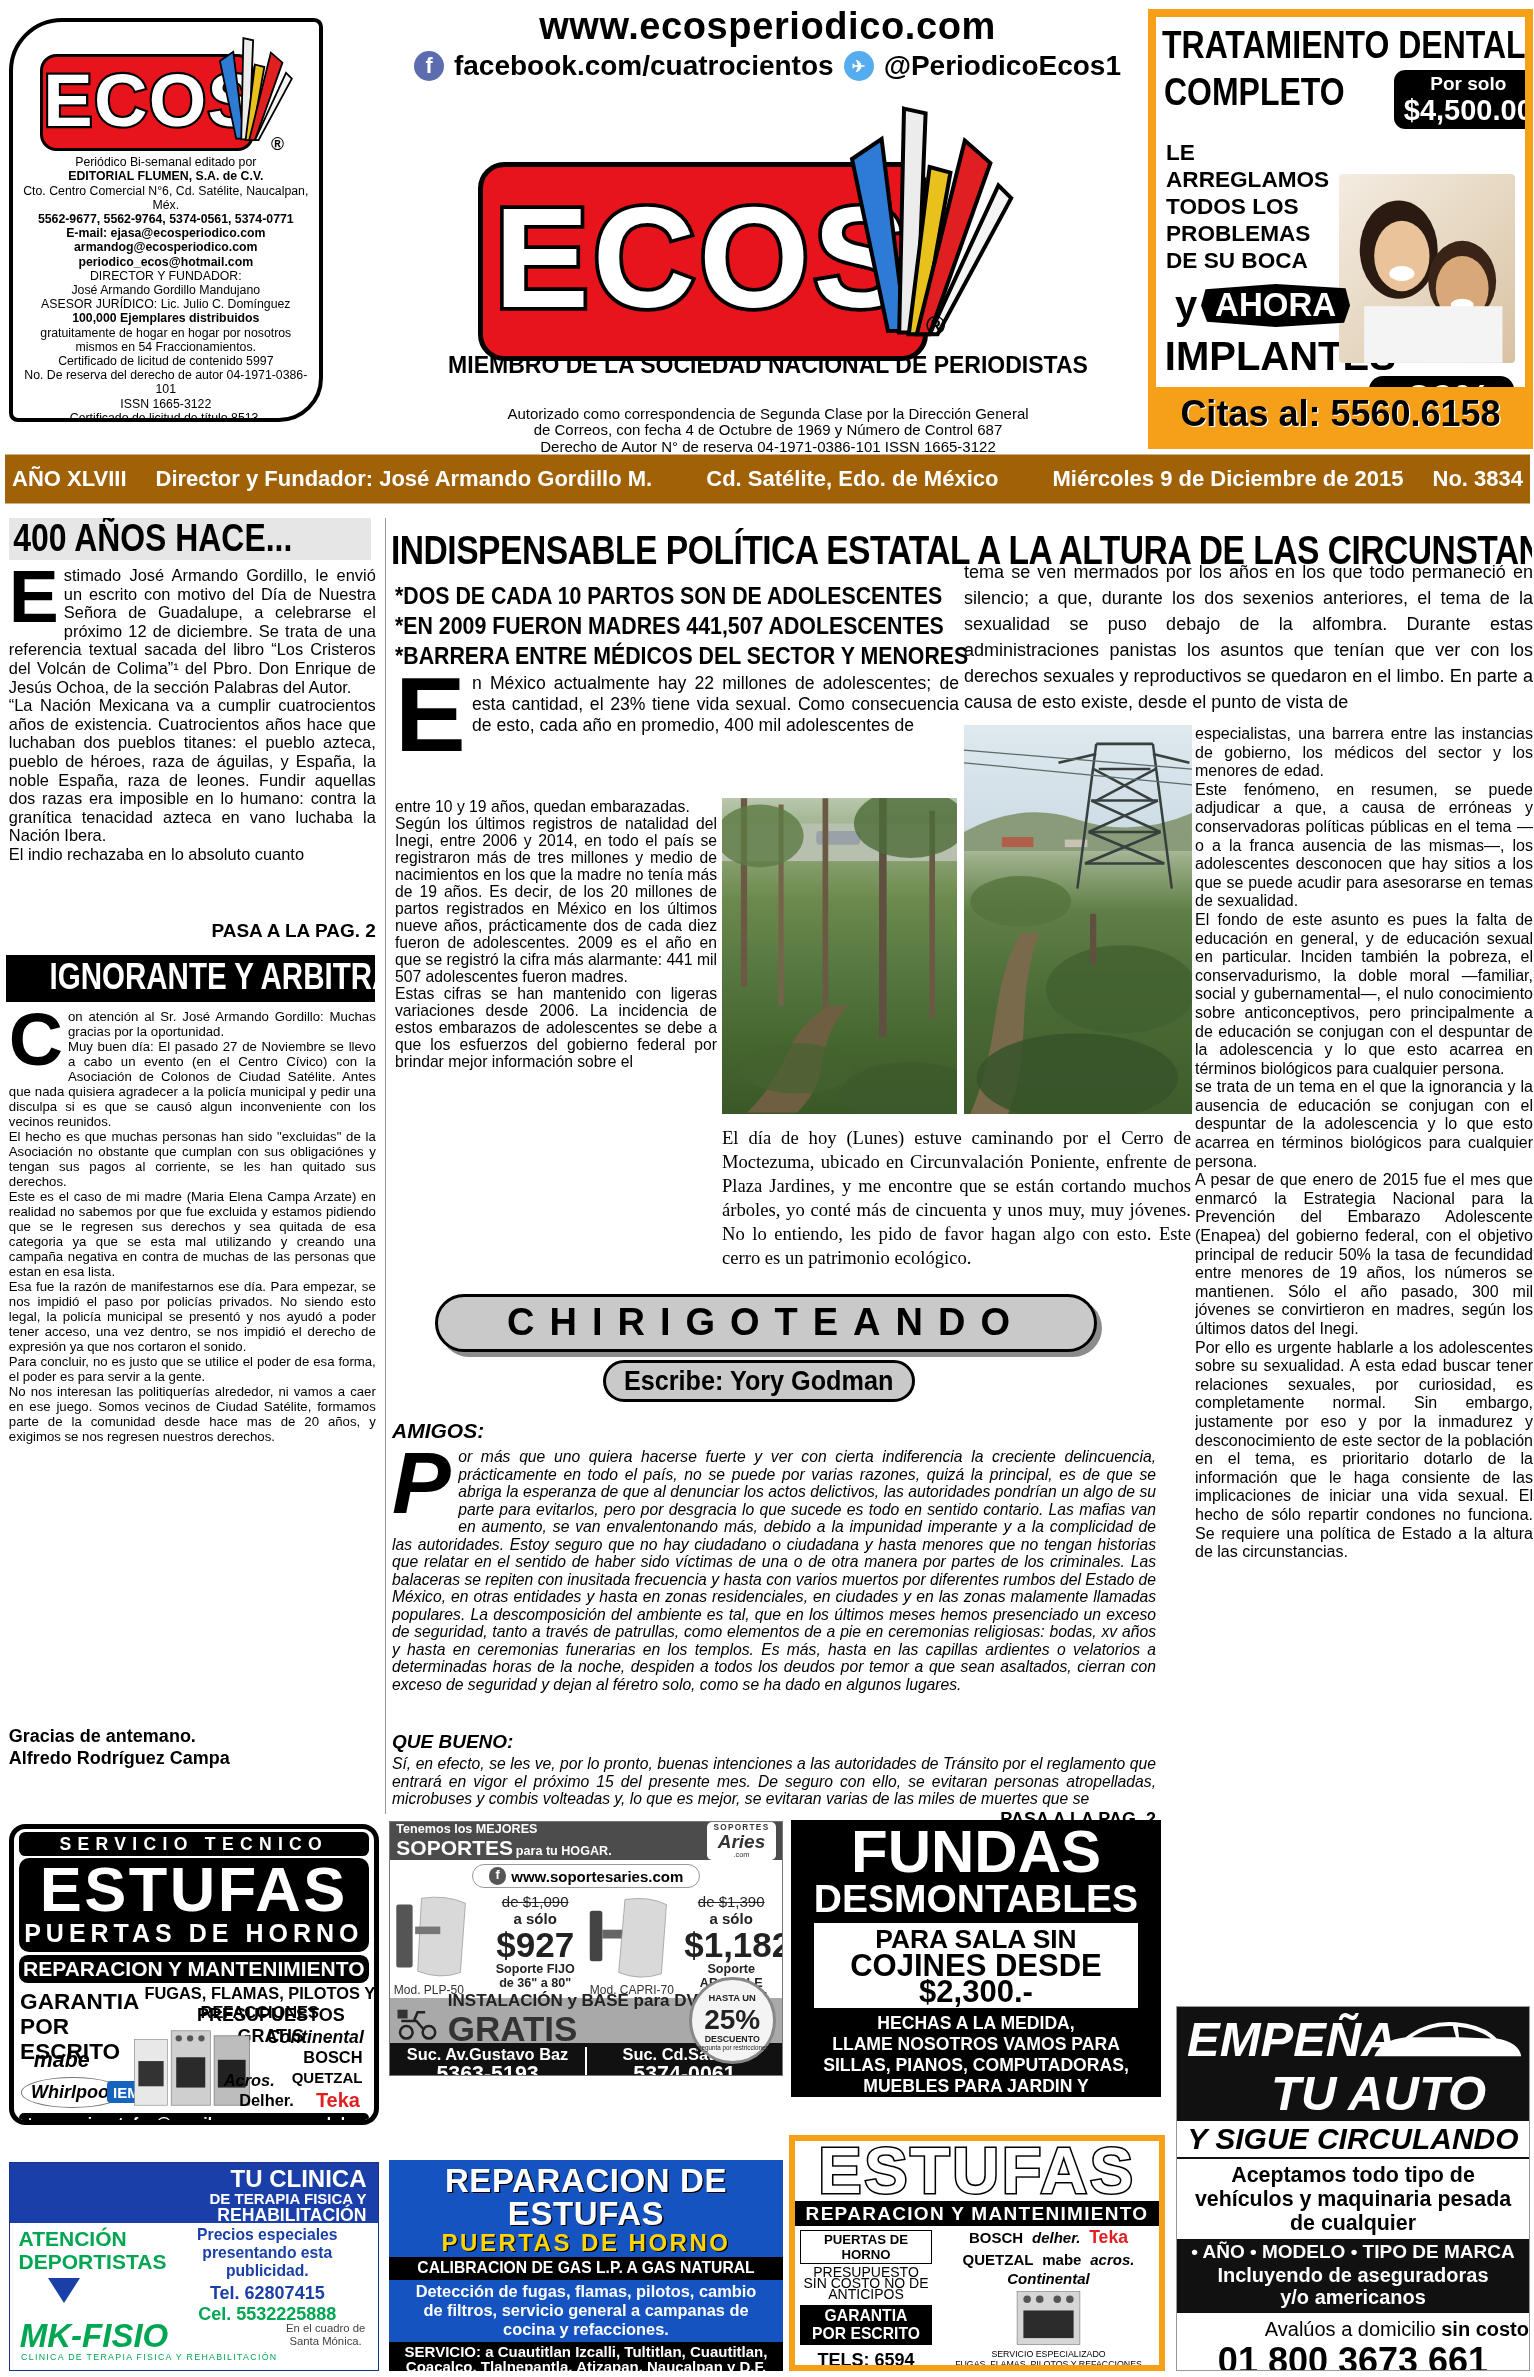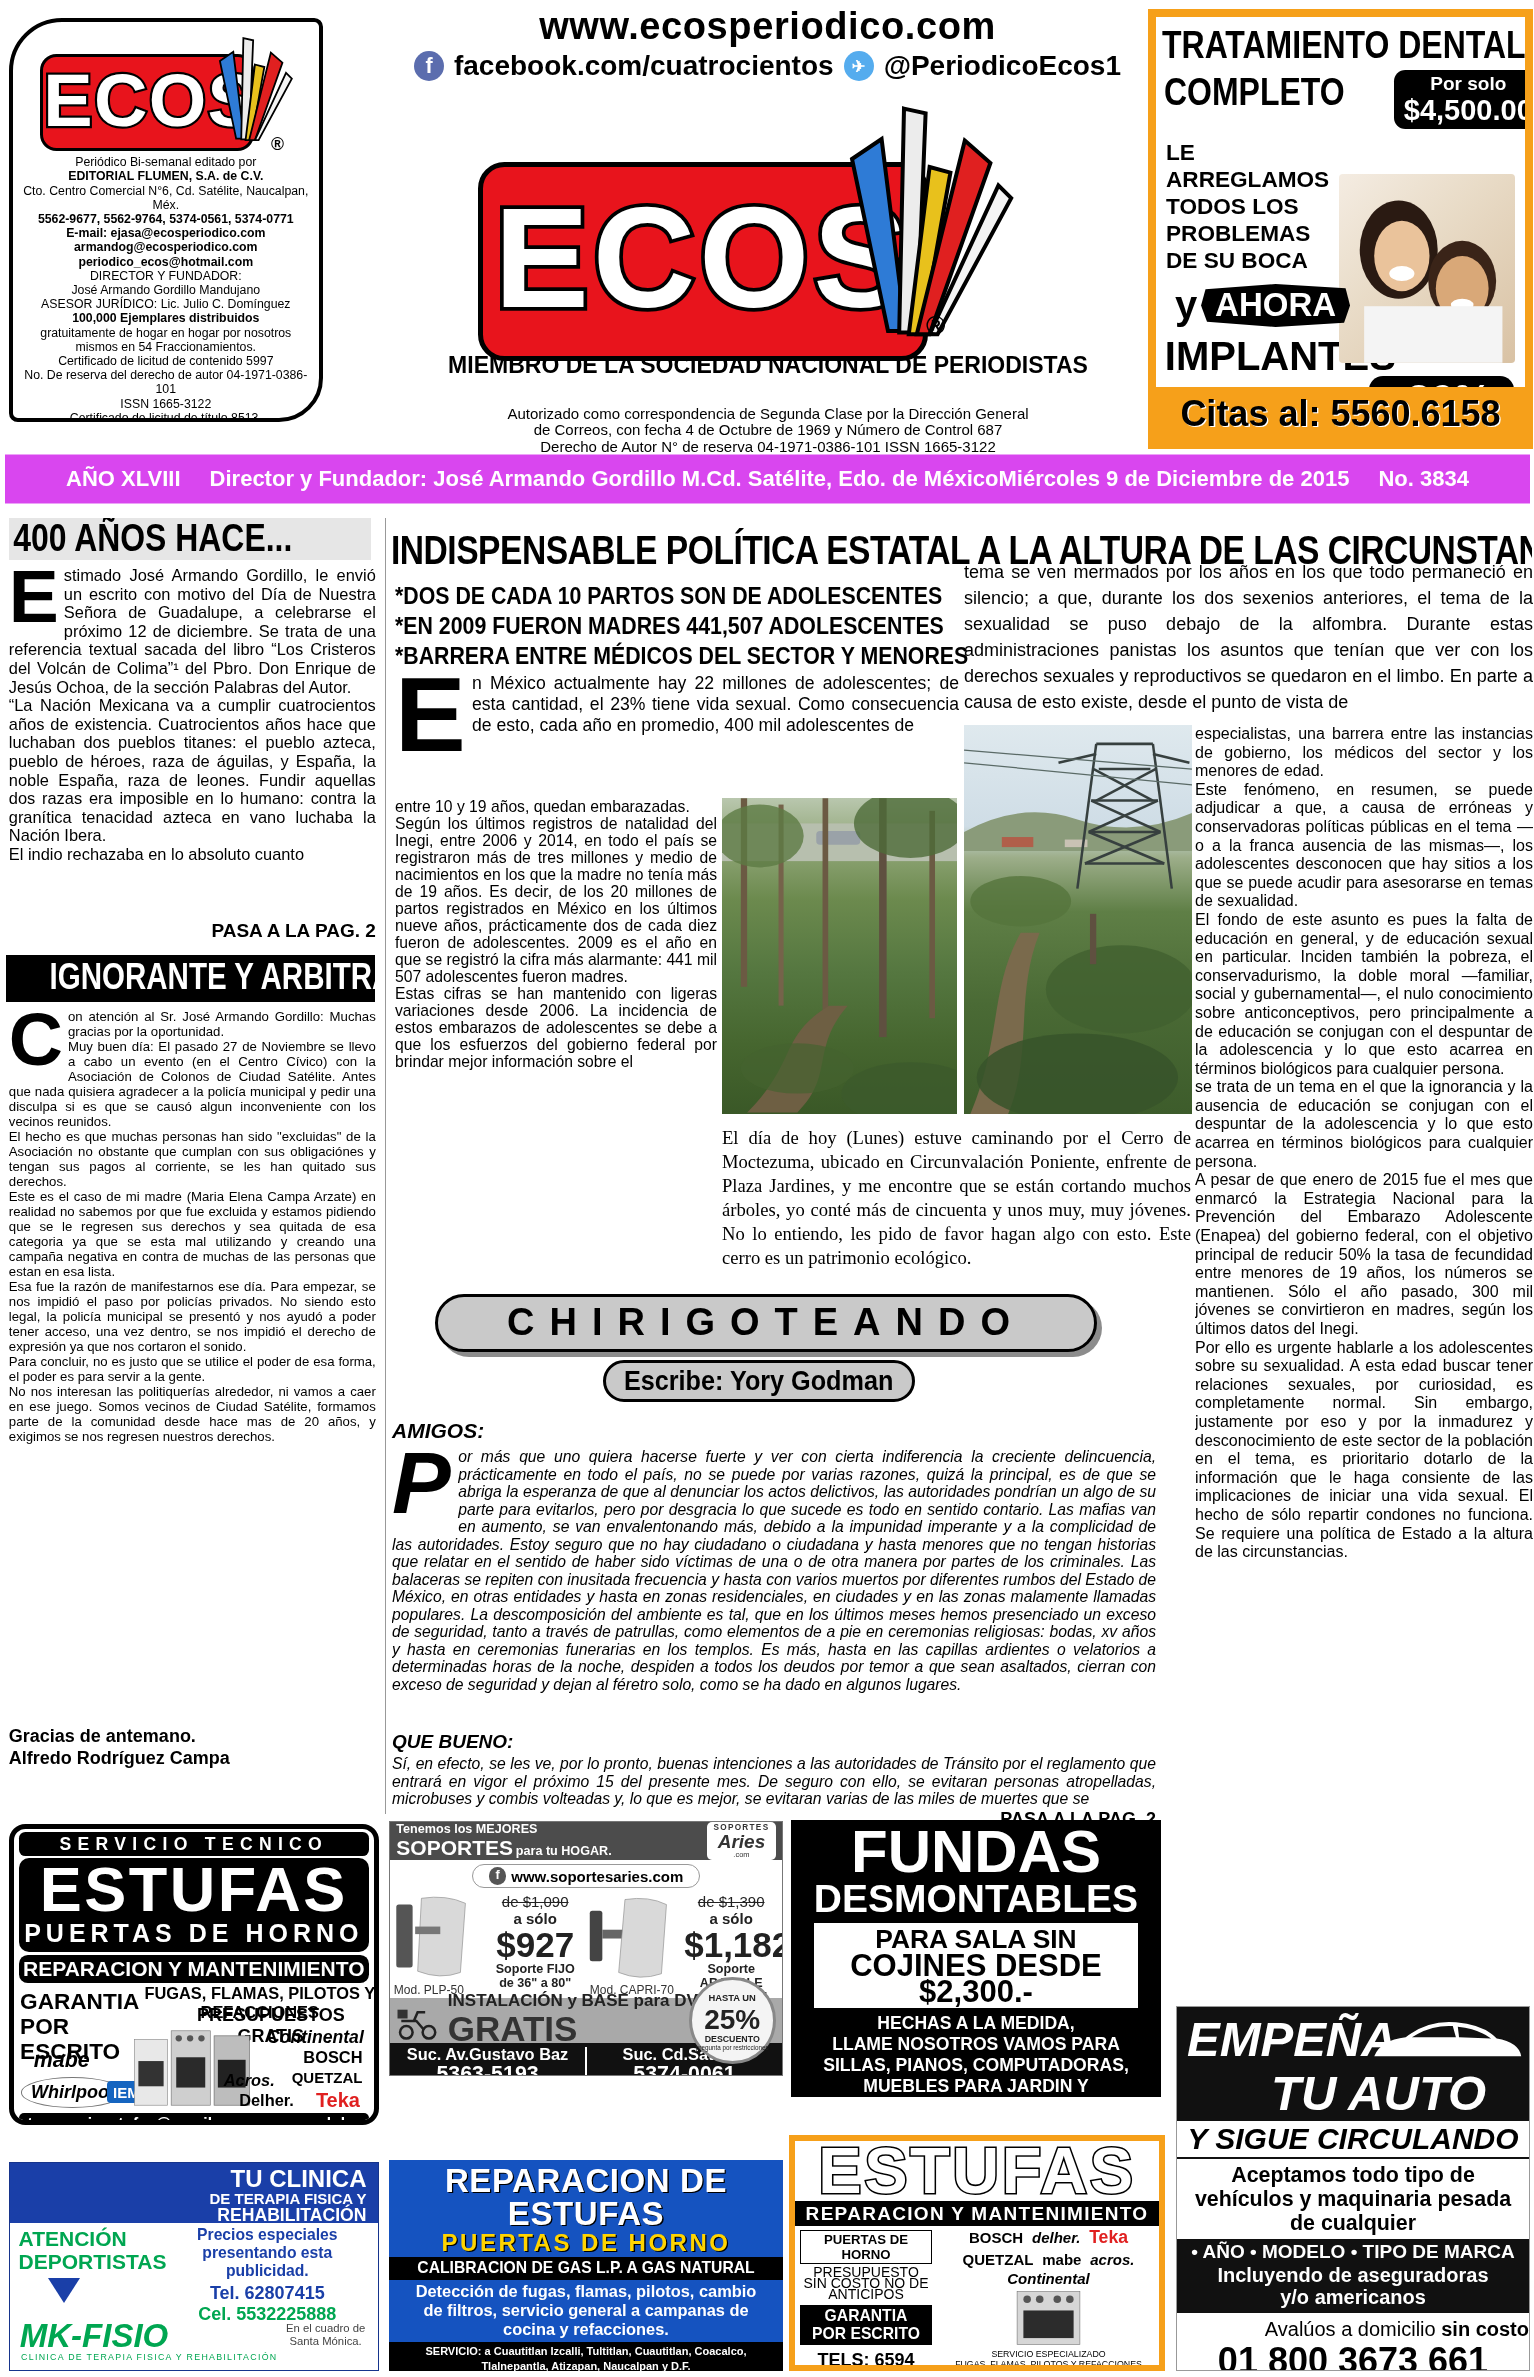--- a/index.html
+++ b/index.html
@@ -61,22 +61,22 @@
   .implantes{margin:6.3px 0 0 8.8px;font-size:40px;font-weight:700;}
   .disc-box{position:absolute;right:11.3px;top:359px;width:145px;height:75px;background:#000;color:#fff;
             border-radius:14px;text-align:center;}
   .disc-box .con{position:absolute;left:5px;top:21.4px;transform:rotate(-60deg);font-size:21.4px;font-weight:700;}
   .disc-box .d30{font-size:42px;font-weight:700;line-height:47px;margin-left:16.4px;}
   .disc-box .dn{font-size:14.5px;font-weight:700;margin-left:12.6px;}
   .citas{position:absolute;left:0;bottom:0;width:100%;height:54px;background:#f6a01a;text-align:center;
          font-size:36px;font-weight:700;line-height:54px;color:#000;text-shadow:1.3px 1.3px 0 #fff;}
 
   
-  .dateline{left:5px;top:452px;width:1525px;height:54px;background:#d946ef;color:#fff;display:flex;
-            align-items:center;justify-content:center;padding:0 7px;box-sizing:border-box;
+  .dateline{left:5px;top:452px;width:1525px;height:54px;background:#a16207;color:#fff;display:flex;
+            align-items:center;justify-content:space-between;padding:0 7px;box-sizing:border-box;
             font-size:22px;font-weight:700;box-shadow:inset 0 2.5px 0 #fff,inset 0 -2.5px 0 #fff;}
   .dl-group{display:flex;gap:29px;}
 
   
   .a1-title{left:8.8px;top:518px;width:362px;height:42px;background:#e6e6e6;overflow:hidden;}
   .a1-title span{display:inline-block;font-size:38px;font-weight:700;line-height:40px;
                  transform:scaleX(.84);transform-origin:left;padding-left:5px;white-space:nowrap;}
   .a1-body{left:8.8px;top:566px;width:367px;height:352px;font-size:16.4px;line-height:18.6px;overflow:hidden;}
   .a1-more{left:8.8px;top:920px;width:367px;text-align:right;font-size:19px;font-weight:700;}
   .a2-title{left:6.3px;top:955px;width:369px;height:47px;background:#000;text-align:center;overflow:hidden;}
@@ -219,21 +219,21 @@
   .mk-foot{position:relative;height:50px;}
   .mk-logo{position:absolute;left:10px;top:0;color:#00a651;font-size:33px;font-weight:700;font-style:italic;}
   .mk-loc{position:absolute;right:12.6px;top:5px;font-size:11.3px;color:#444;text-align:center;line-height:12.6px;}
   .mk-tag{position:absolute;left:11.3px;top:35px;color:#00a651;font-size:8.8px;letter-spacing:1.3px;}
 
   .ad-reparacion{left:389px;top:2160px;width:394px;height:211px;background:#1553c0;color:#fff;text-align:center;overflow:hidden;}
   .rp-t1{font-size:33px;font-weight:700;line-height:33px;margin-top:3.8px;letter-spacing:0.6px;text-shadow:1.3px 1.3px 0 #000;}
   .rp-t2{font-size:24px;font-weight:700;color:#ffd400;letter-spacing:2.5px;line-height:25px;text-shadow:1.3px 1.3px 0 #000;}
   .rp-t3{background:#000;font-size:15.7px;font-weight:700;line-height:22.6px;margin-top:2.5px;}
   .rp-body{font-size:16.4px;font-weight:700;line-height:19px;padding:2.5px 15px;}
-  .rp-serv{background:#000;font-size:11px;font-weight:700;line-height:15px;padding:2.5px 6.3px;}
+  .rp-serv{background:#000;font-size:15px;font-weight:700;line-height:15px;padding:2.5px 6.3px;}
 
   .ad-estufas2{left:789px;top:2135px;width:376px;height:236px;border:6.3px solid #f6a01a;box-sizing:border-box;background:#fff;overflow:hidden;}
   .e2-t{text-align:center;font-size:65px;font-weight:700;line-height:60px;color:#fff;
         -webkit-text-stroke:3.1px #000;paint-order:stroke fill;letter-spacing:2.5px;}
   .e2-bar{background:#000;color:#fff;text-align:center;font-size:19px;font-weight:700;line-height:25px;letter-spacing:1.3px;}
   .e2-cols{position:relative;height:130px;}
   .e2-left{position:absolute;left:5px;top:3.8px;width:132px;text-align:center;}
   .e2-puertas{border:1.9px solid #000;font-size:13.2px;font-weight:700;padding:1.3px 0;}
   .e2-pres{font-size:14px;line-height:11.3px;margin-top:2.5px;}
   .e2-gar{background:#000;color:#fff;font-size:15.7px;font-weight:700;line-height:17.6px;padding:2.5px 0;margin-top:3.8px;}

